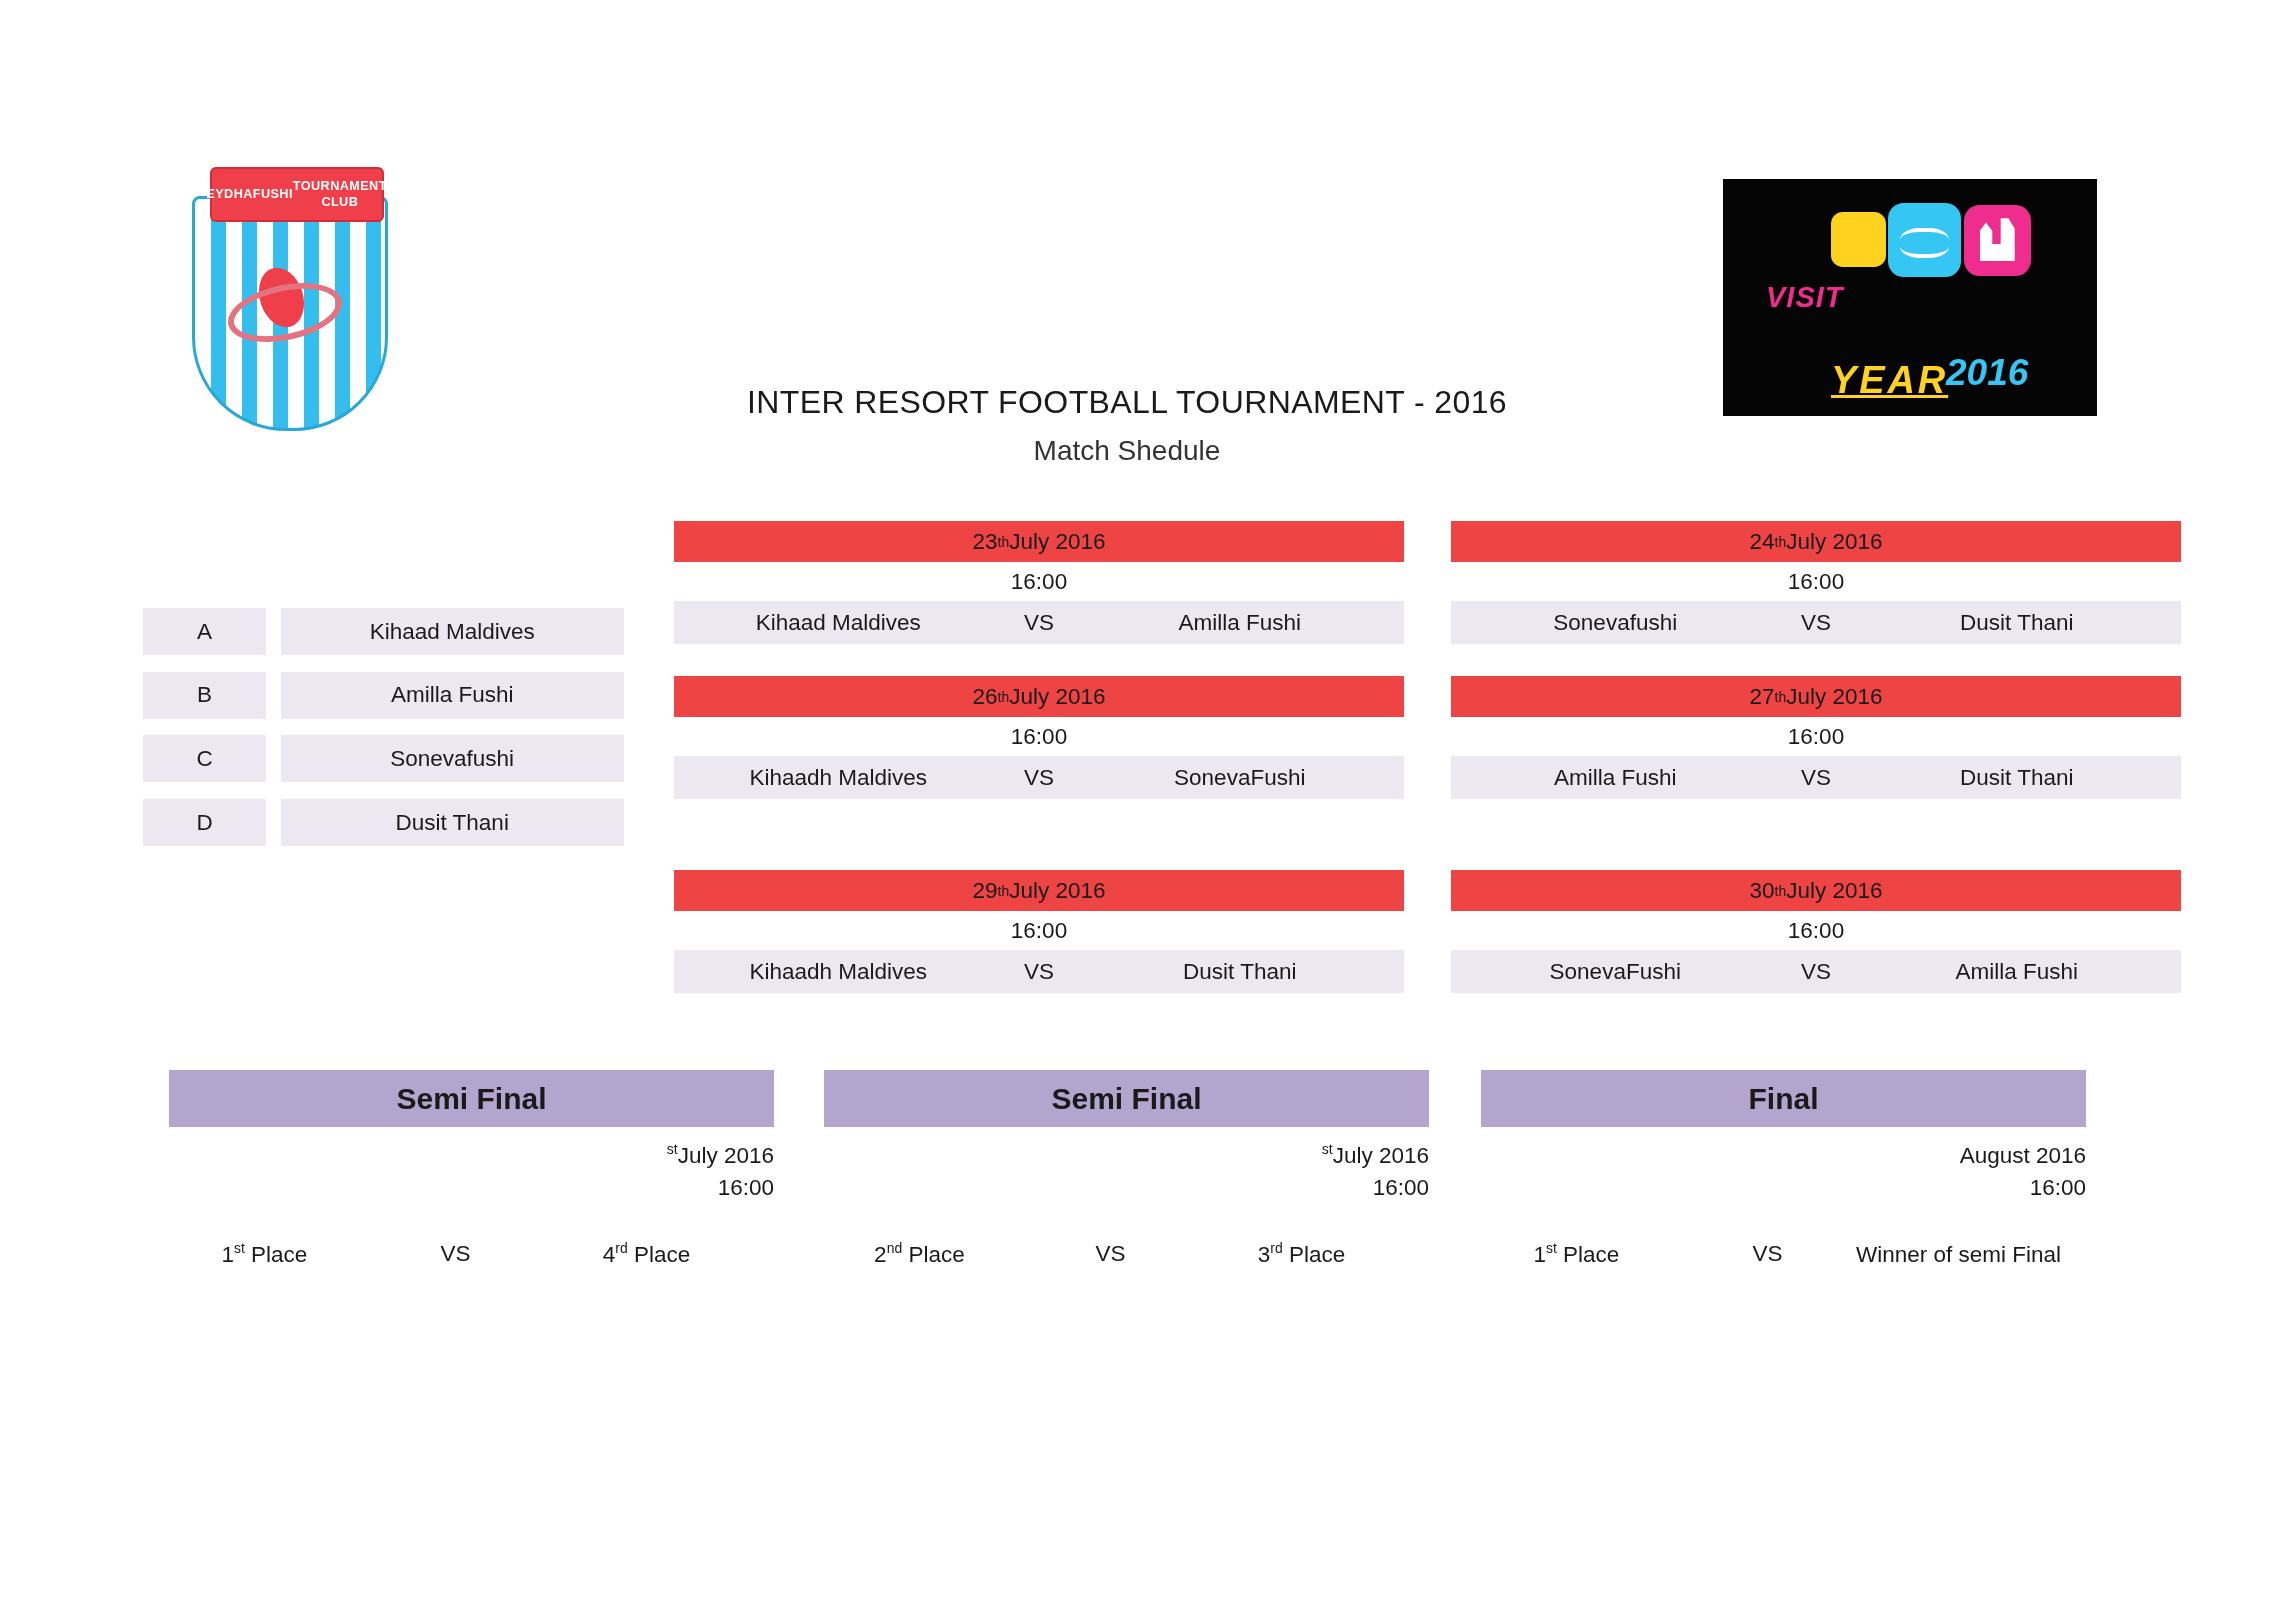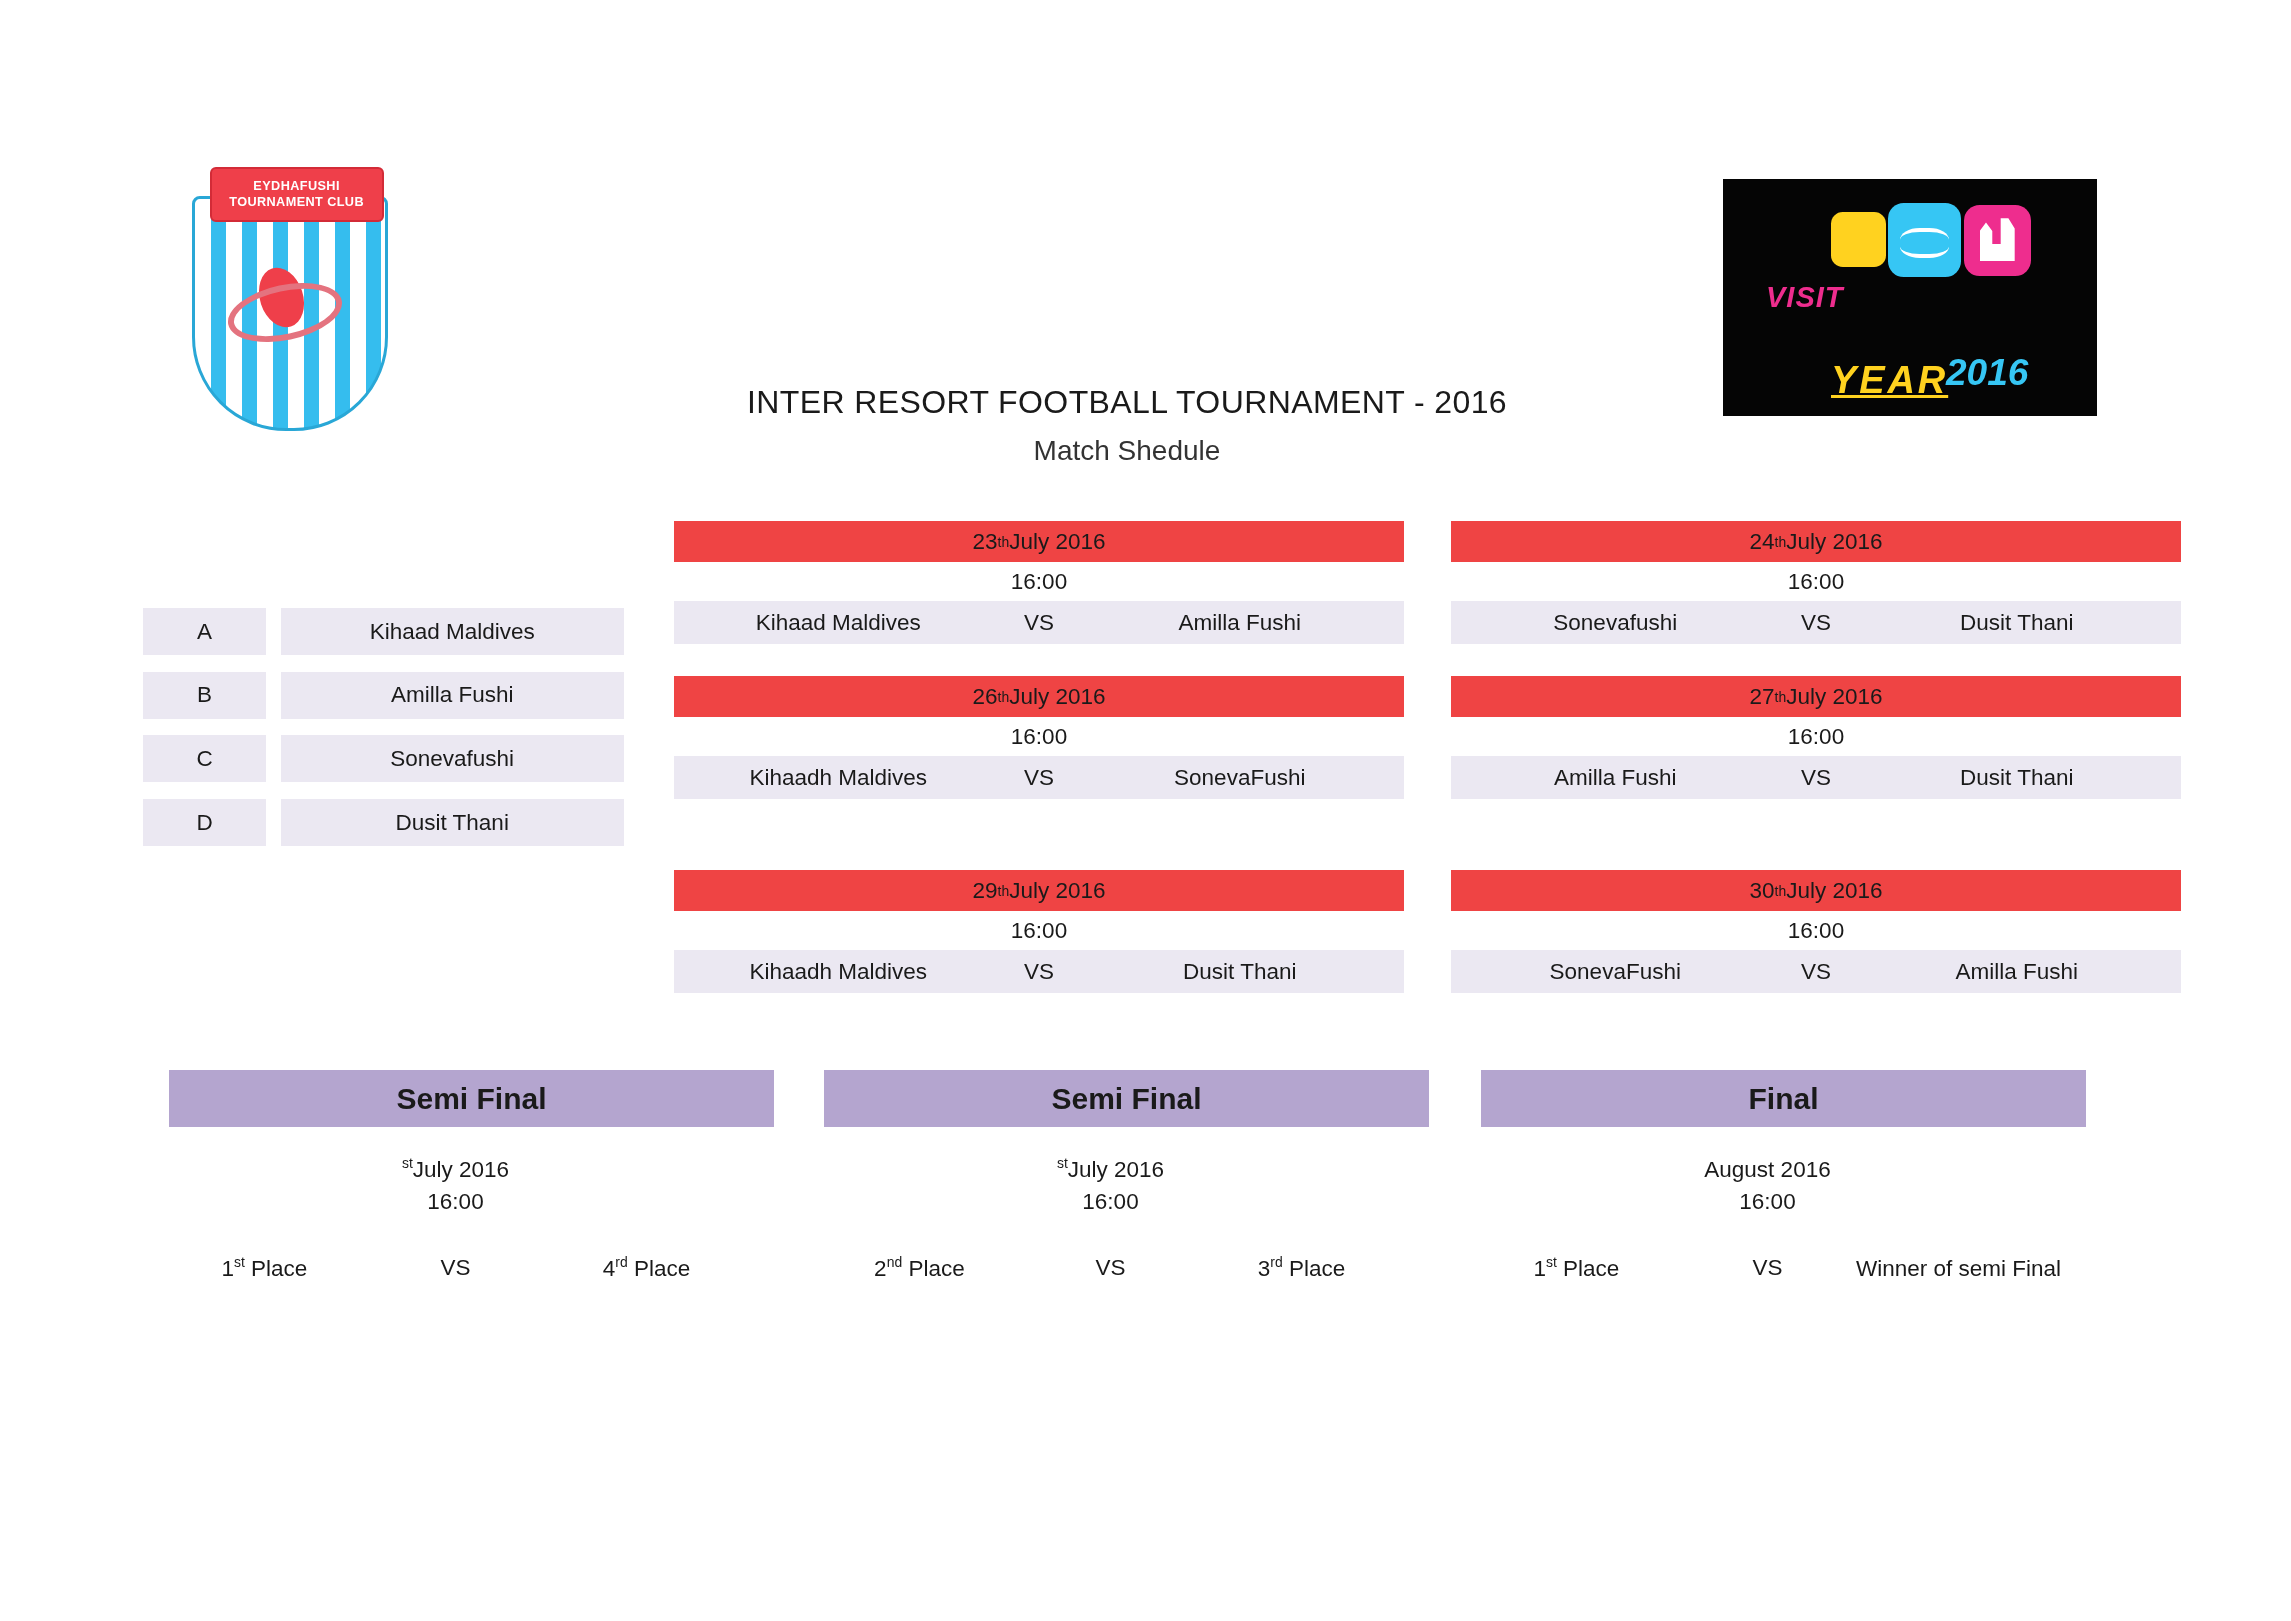--- a/index.html
+++ b/index.html
@@ -42,21 +42,21 @@
     position: absolute;
     left: 17.6px;
     top: 0px;
     width: 174px;
     height: 55px;
     background: #ef3f4a;
     border: 2.9px solid #d32b37;
     border-radius: 5.9px;
     box-sizing: border-box;
     display: flex;
-    flex-direction: column;
+    flex-direction: row;
     align-items: center;
     justify-content: center;
     color: #ffffff;
     font-size: 12.7px;
     font-weight: bold;
     letter-spacing: 0.4px;
     line-height: 1.25;
     text-align: center;
   }
   .club-ring {
@@ -278,22 +278,22 @@
     height: 57px;
     display: flex;
     align-items: center;
     justify-content: center;
     font-size: 30px;
     font-weight: bold;
     color: #1a1a1a;
     margin-left: 32px;
   }
   .knockout .ko-date {
-    margin-top: 26px;
-    text-align: center;
+    margin-top: 12px;
+    text-align: right;
     font-size: 22.5px;
     color: #1a1a1a;
     line-height: 1.45;
   }
   .knockout .ko-match {
     margin-top: 35px;
     display: flex;
     align-items: center;
     font-size: 22.5px;
     color: #1a1a1a;

